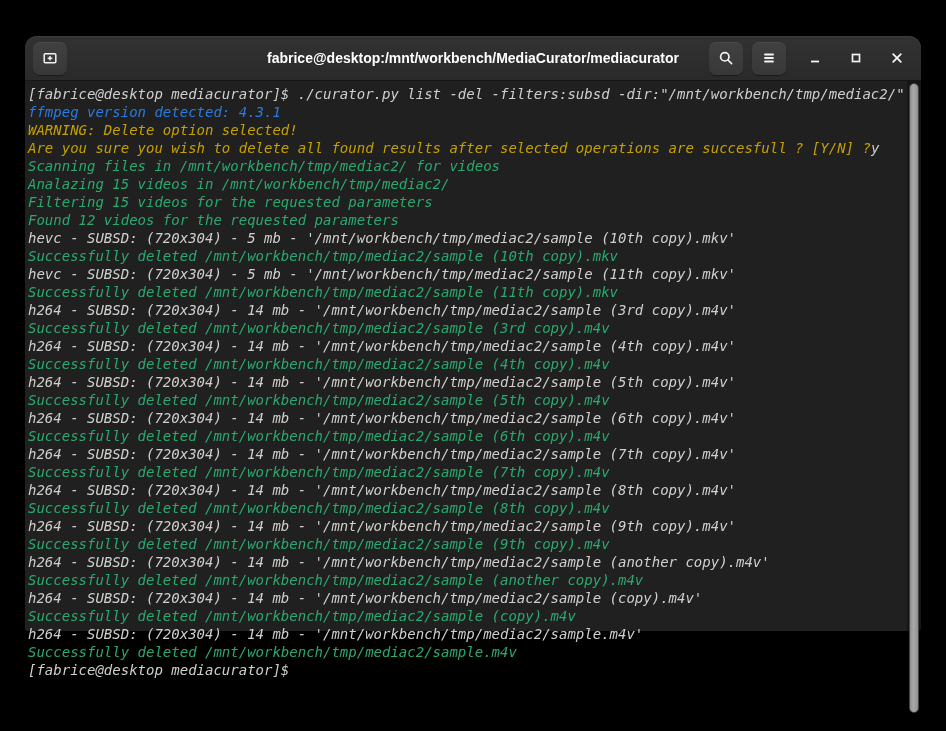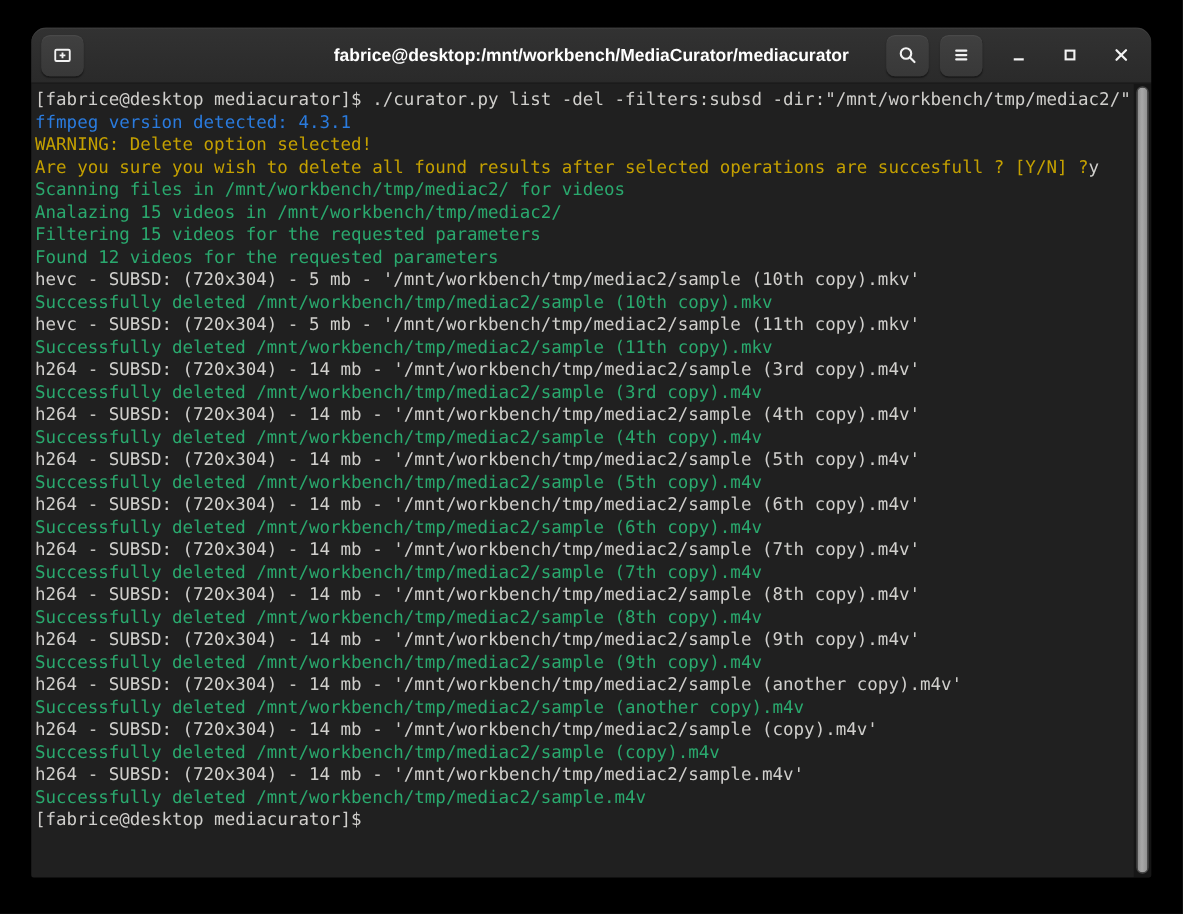--- a/index.html
+++ b/index.html
@@ -4,21 +4,21 @@
 <style>
   html,body{margin:0;padding:0;}
   body{
     width:946px;height:731px;
     background:#000;
     position:relative;
     overflow:hidden;
     font-family:"DejaVu Sans Mono", monospace;
   }
   .window{
-    position:absolute;left:25px;top:22px;width:896px;height:680px;
+    position:absolute;left:25px;top:36px;width:896px;height:595px;
     background:var(--term-bg,#202020);
     border-radius:12px 12px 2px 2px;
     box-shadow:0 3px 18px rgba(0,0,0,0.85);
   }
   .titlebar{
     position:absolute;left:0;top:0;width:100%;height:45px;
     background:linear-gradient(#323232,#2a2a2a);
     border-bottom:1px solid #171717;
     border-radius:12px 12px 0 0;
     box-shadow:inset 0 1px 0 rgba(255,255,255,0.06);
@@ -46,20 +46,21 @@
   .tb-right{
     margin-left:auto;display:flex;align-items:center;padding-right:12px;
   }
   .gap-sm{width:9px;flex:none;}
   .gap-md{width:17px;flex:none;}
   .icon{display:block;}
   .terminal{
     position:absolute;left:0;top:45px;width:100%;height:635px;
     border-radius:0 0 2px 2px;
     overflow:hidden;
+    font-style:italic;
   }
   .term-output{
     position:absolute;left:3px;top:4px;right:16px;
     font-size:14px;line-height:18px;white-space:pre;
     color:var(--c-fg,#d0cfcc);
   }
   .term-line{height:18px;}
   .scroll-track{
     position:absolute;top:0;right:0;width:14px;height:100%;
     background:rgba(0,0,0,0.30);

